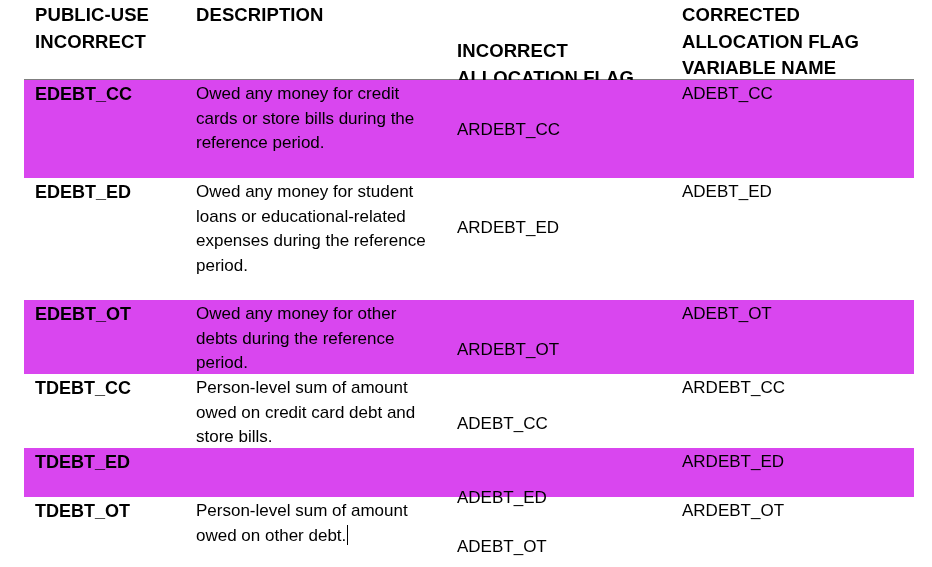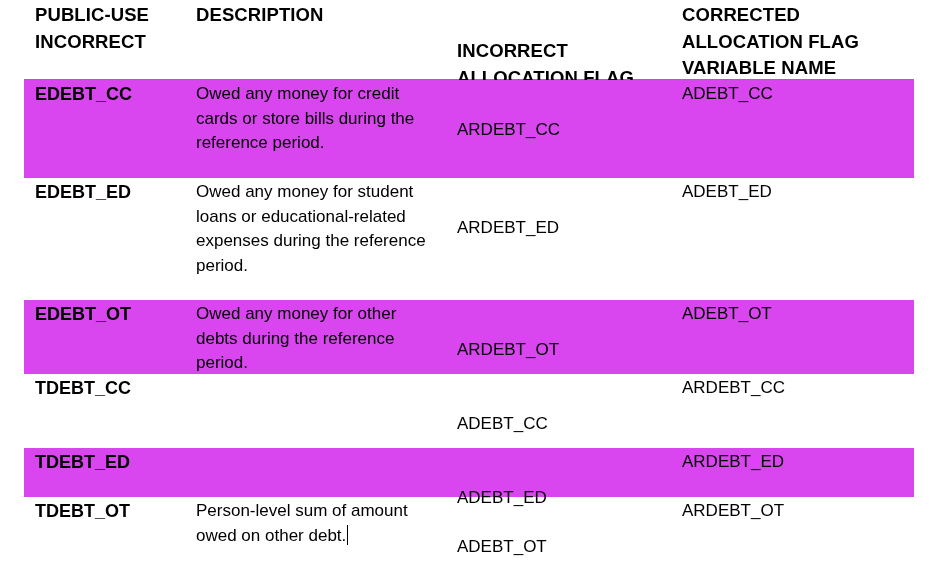--- a/index.html
+++ b/index.html
@@ -92,20 +92,21 @@
 
   <div class="row shaded" style="height:74px">
     <div class="cell c2">Owed any money for other debts during the reference period.</div>
     <div class="cell c1">EDEBT_OT</div>
     <div class="cell c3">ARDEBT_OT</div>
     <div class="cell c4">ADEBT_OT</div>
   </div>
 
   <div class="row" style="height:74px">
     <div class="cell c1">TDEBT_CC</div>
+    <div class="cell c2">Person-level sum of amount owed on credit card debt and store bills.</div>
     <div class="cell c3">ADEBT_CC</div>
     <div class="cell c4">ARDEBT_CC</div>
   </div>
 
   <div class="row shaded" style="height:49px">
     <div class="cell c1">TDEBT_ED</div>
     <div class="cell c3">ADEBT_ED</div>
     <div class="cell c4">ARDEBT_ED</div>
   </div>
 

